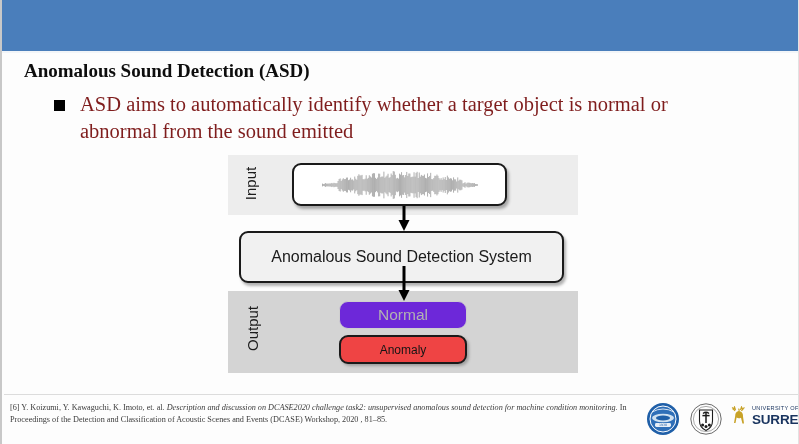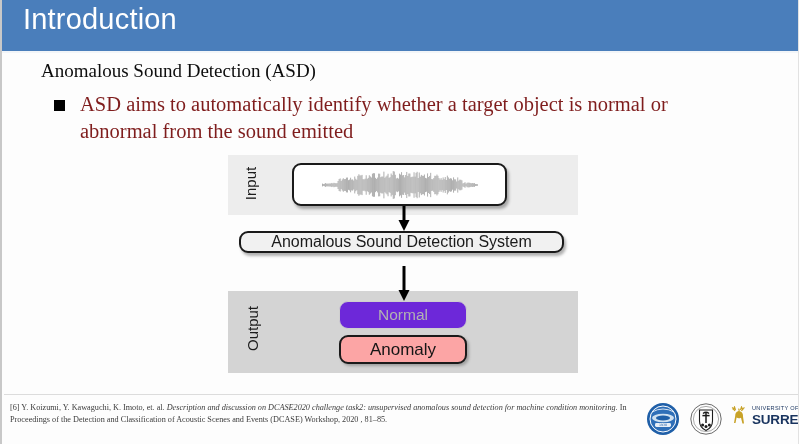--- a/index.html
+++ b/index.html
@@ -58,25 +58,25 @@
     left: 0;
     top: 51px;
     width: 799px;
     height: 2px;
     background: #f2f5f8;
   }
 
   
   #section-heading {
     position: absolute;
-    left: 39px;
+    left: 22px;
     top: 60px;
     font-family: "Liberation Serif", serif;
     font-size: 19px;
-    font-weight: normal;
+    font-weight: bold;
     color: #0d0d0d;
     white-space: nowrap;
   }
 
   
   #bullet-row {
     position: absolute;
     left: 52px;
     top: 91px;
     width: 700px;
@@ -172,21 +172,21 @@
   #waveform-svg {
     display: block;
     width: 160px;
     height: 32px;
   }
 
   #system-box {
     left: 11px;
     top: 76px;
     width: 325px;
-    height: 22px;
+    height: 52px;
     background: #f1f1f1;
     border: 2.5px solid #1a1a1a;
     box-shadow: 2px 3px 3px rgba(0,0,0,0.30);
     font-size: 16px;
     color: #1a1a1a;
   }
 
   #normal-box {
     left: 111px;
     top: 146px;
@@ -196,23 +196,23 @@
     border: 1.5px solid #cfcfcf;
     font-size: 15.5px;
     color: #b2b2b2;
   }
 
   #anomaly-box {
     left: 111px;
     top: 180px;
     width: 128px;
     height: 29px;
-    background: #fca5a5;
+    background: #ef4444;
     border: 2.5px solid #1a1a1a;
-    font-size: 17px;
+    font-size: 12px;
     color: #151515;
     box-shadow: 2px 2px 3px rgba(0,0,0,0.25);
   }
 
   
   .arrow {
     position: absolute;
     left: 169px;
   }
   #arrow-1 { top: 51px; }
@@ -261,21 +261,20 @@
   #surrey-line1 { font-size: 5.6px; letter-spacing: 0.3px; }
   #surrey-line2 { font-size: 13.5px; font-weight: bold; letter-spacing: -0.2px; margin-top: 1px; }
 </style>
 </head>
 <body>
 
 <div id="slide">
 
   <div id="title-banner">
     <div id="title-banner-inner"></div>
-    <div id="page-title">Introduction</div>
   </div>
   <div id="banner-bottom-line"></div>
 
   <div id="section-heading">Anomalous Sound Detection (ASD)</div>
 
   <div id="bullet-row">
     <div id="bullet-marker"></div>
     <div id="bullet-text">ASD aims to automatically identify whether a target object is normal or abnormal from the sound emitted</div>
   </div>
 

